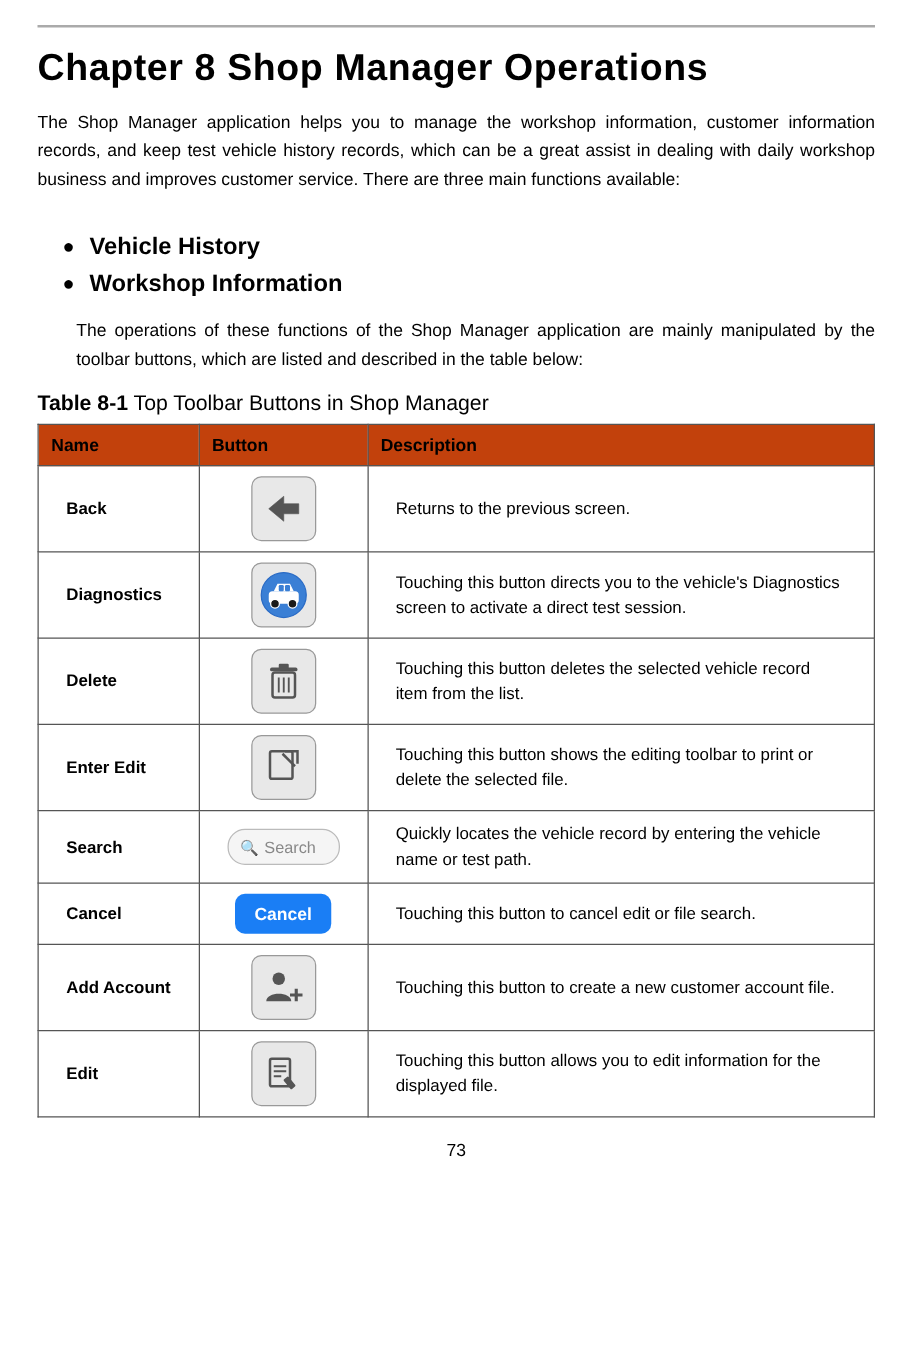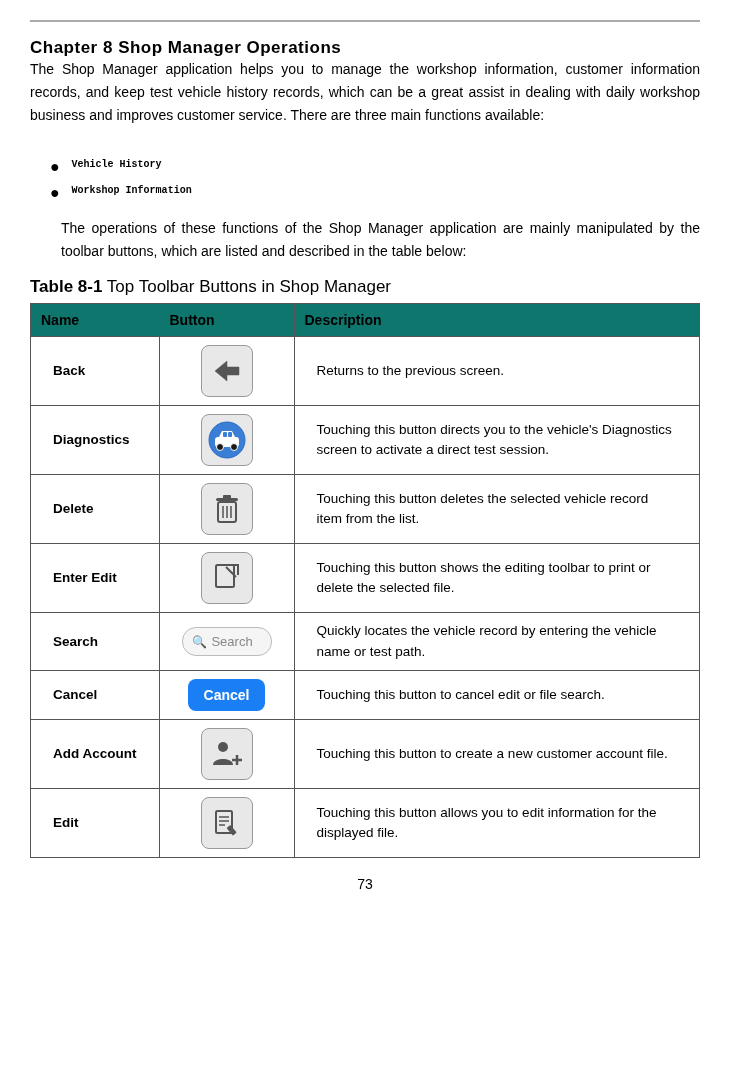--- a/index.html
+++ b/index.html
@@ -6,40 +6,40 @@
     body {
       font-family: Arial, sans-serif;
       font-size: 14px;
       background: #fff;
       color: #000;
       width: 730px;
       min-height: 1086px;
       padding: 20px 30px 30px 30px;
     }
     h1 {
-      font-size: 17px;
-      font-weight: bold;
+      font-size: 30px;
+      font-weight: bold;
+      margin-bottom: 14px;
       letter-spacing: 0.5px;
     }
     .intro-text {
       text-align: justify;
       line-height: 1.65;
       margin-bottom: 32px;
     }
     .bullet-list {
       list-style: none;
       margin: 0 0 14px 20px;
     }
     .bullet-list li {
       display: flex;
-      align-items: flex-start;
+      align-items: center;
       margin-bottom: 8px;
       font-weight: bold;
-      font-size: 10px;
-      font-family: Liberation Mono, monospace;
+      font-size: 19px;
     }
     .bullet-list li::before {
       content: "●";
       font-size: 16px;
       margin-right: 12px;
     }
     .ops-text {
       text-align: justify;
       line-height: 1.65;
       margin-bottom: 14px;
@@ -51,21 +51,21 @@
     }
     .table-caption strong {
       font-weight: bold;
     }
     table {
       width: 100%;
       border-collapse: collapse;
       border: 1.5px solid #555;
     }
     table th {
-      background: #0f766e;
+      background: #c2410c;
       border: 1.5px solid #555;
       padding: 8px 10px;
       font-weight: bold;
       font-size: 14px;
       text-align: left;
     }
     table td {
       border: 1.5px solid #555;
       padding: 8px 22px;
       vertical-align: middle;

